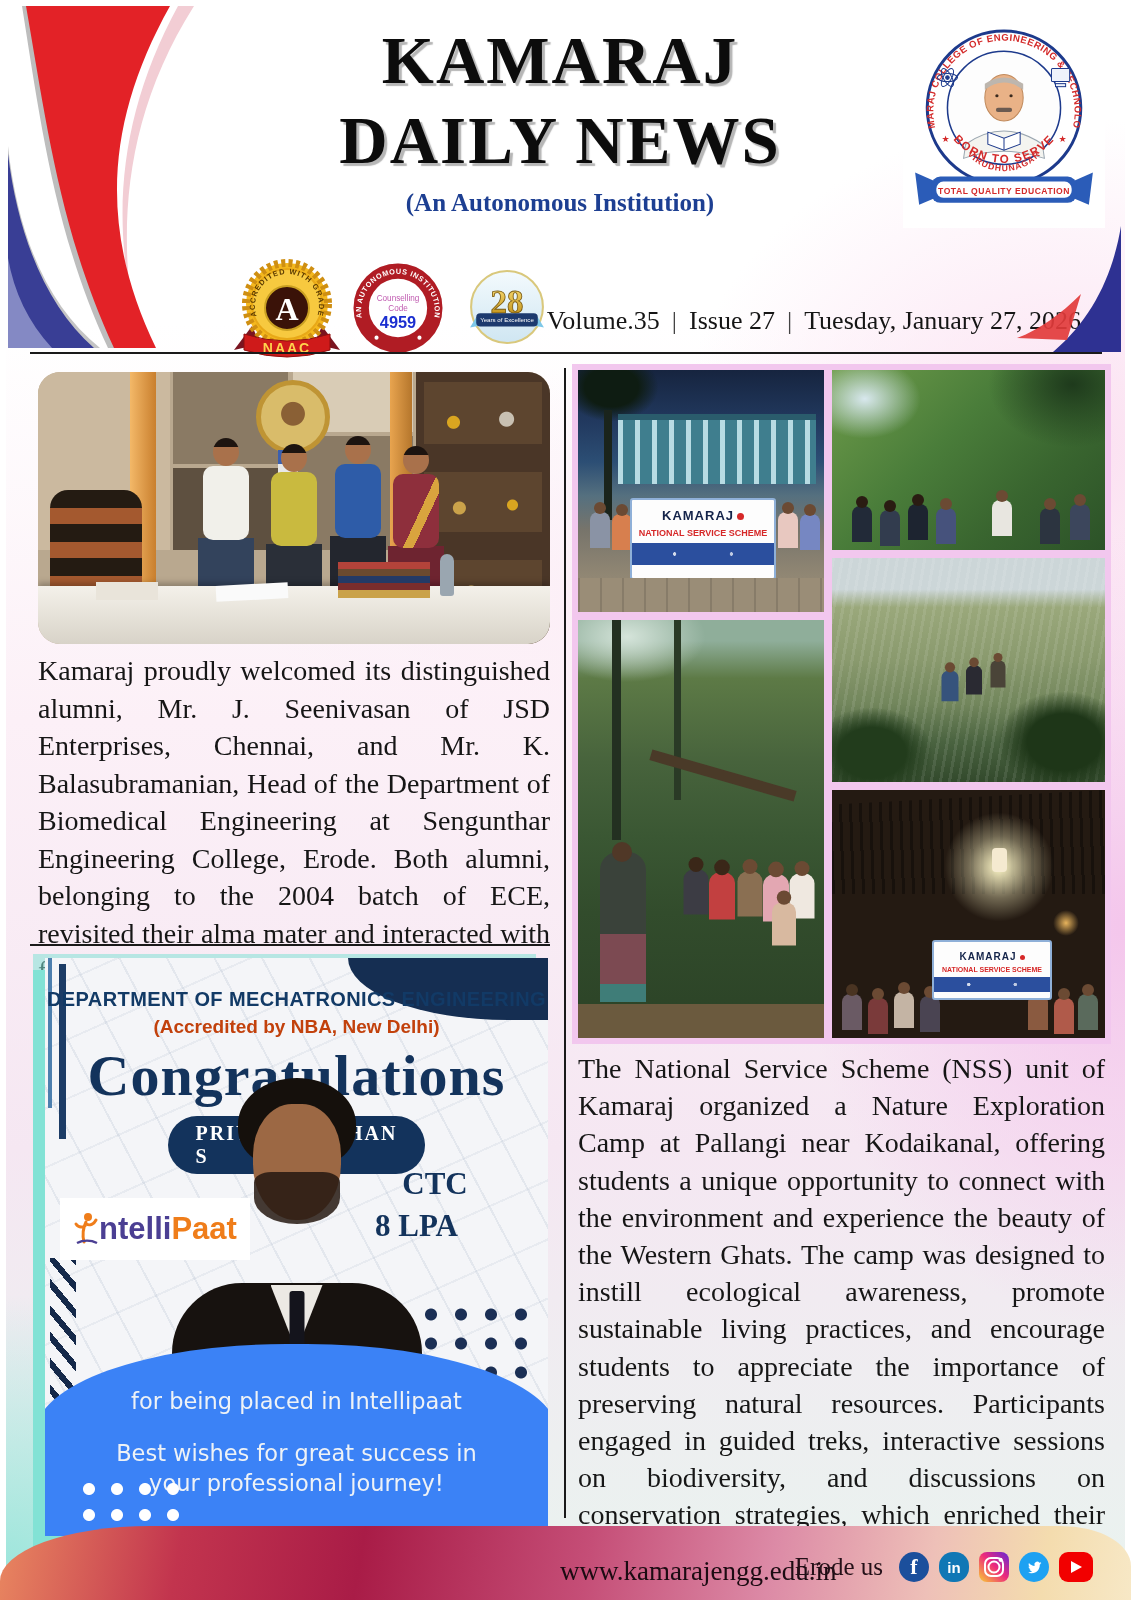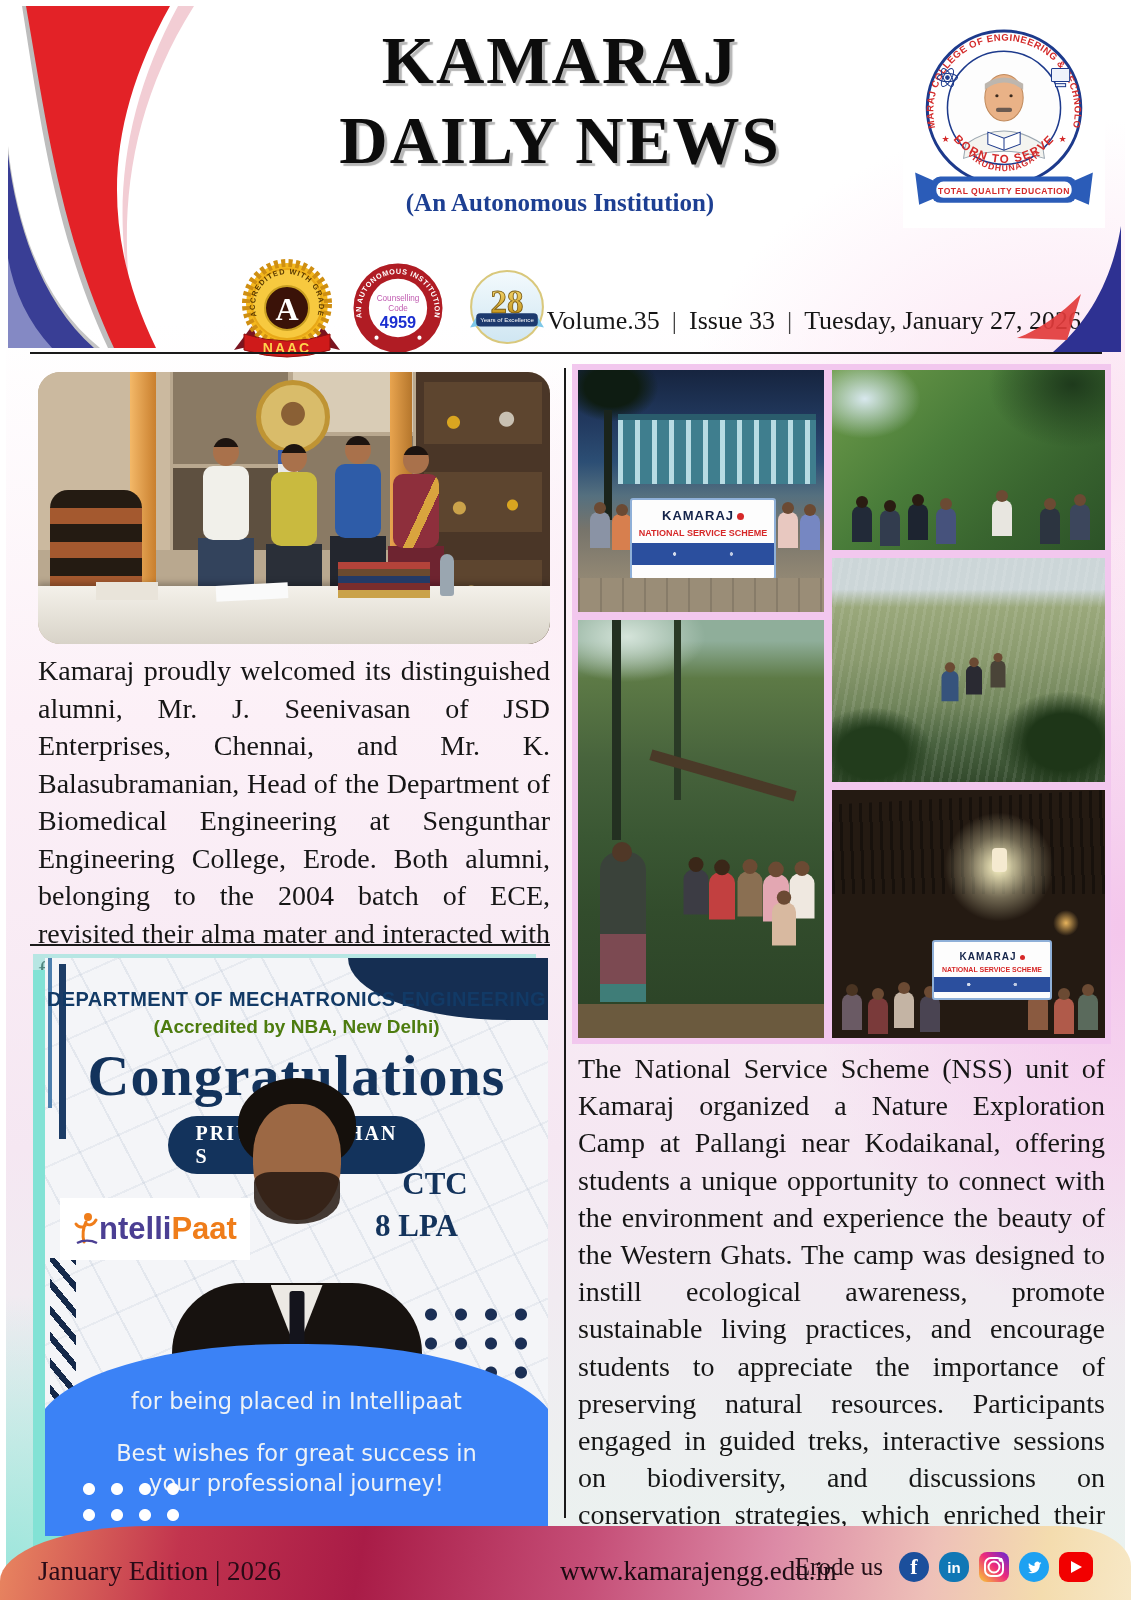--- a/index.html
+++ b/index.html
@@ -53,21 +53,21 @@
   .brk2{left:3px;top:0;width:4px;height:150px;background:#4d7fae;}
   .hatch{left:5px;top:300px;width:26px;height:215px;
       background:repeating-linear-gradient(50deg,#15294a 0 6px,transparent 6px 17px);}
   .dots-navy{right:14px;top:342px;width:118px;height:86px;
       background-image:radial-gradient(circle,#1b2f55 5.5px,transparent 6.5px);background-size:30px 29px;}
   .dots-white{left:30px;bottom:8px;width:112px;height:52px;z-index:6;
       background-image:radial-gradient(circle,#ffffff 5.5px,transparent 6.5px);background-size:28px 26px;}
   .dept1{left:0;top:30px;width:100%;text-align:center;font-family:"Liberation Sans",sans-serif;
       font-weight:bold;font-size:20px;color:#123a66;letter-spacing:.4px;}
   .dept2{left:0;top:58px;width:100%;text-align:center;font-family:"Liberation Sans",sans-serif;
-      font-weight:bold;font-size:19px;color:#4d7c0f;}
+      font-weight:bold;font-size:19px;color:#c2410c;}
   .congrats{left:0;top:84px;width:100%;text-align:center;font-size:58px;font-weight:bold;color:#13335c;
       letter-spacing:1px;}
   .name-pill{left:50%;top:158px;transform:translateX(-50%);background:#13335c;color:#fff;
       padding:6px 28px;border-radius:999px;font-size:20px;font-weight:bold;letter-spacing:2px;}
   .ctc{left:330px;top:208px;width:120px;text-align:center;font-size:31px;font-weight:bold;color:#13335c;}
   .ctc2{left:330px;top:250px;width:120px;text-align:left;font-size:31px;font-weight:bold;color:#13335c;}
   .ipaat{left:15px;top:240px;width:190px;height:62px;background:#fff;display:flex;align-items:center;
       justify-content:center;font-family:"Liberation Sans",sans-serif;font-weight:bold;font-size:31px;}
   .ip-pre{color:#4b3f93;} .ip-suf{color:#ef7d1a;}
   .grad{left:50%;top:120px;transform:translateX(-50%);width:250px;height:345px;z-index:4;}
@@ -231,21 +231,21 @@
     </defs>
     <circle cx="38" cy="38" r="35" fill="url(#skyG)" stroke="#d9c87c" stroke-width="2"></circle>
     <text x="38" y="44" font-size="32" font-weight="bold" fill="url(#goldG)" stroke="#7a5a10" stroke-width="0.8" text-anchor="middle">28</text>
     <path d="M8,48 L2,58 L12,56 Z" fill="#7ec8e8"></path>
       <path d="M68,48 L74,58 L64,56 Z" fill="#7ec8e8"></path>
     <rect x="8" y="44" width="60" height="13" rx="4" fill="#1d3a6e"></rect>
     <text x="38" y="53" font-size="6" fill="#ffffff" text-anchor="middle" font-family="Liberation Sans, sans-serif">Years of Excellence</text>
   </svg>
 
   <div class="abs issue-line">
-    <span>Volume.35</span><span class="sep">|</span><span>Issue 33</span><span class="sep">|</span><span>Tuesday, January 27, 2026</span>
+    <span>Volume.35</span><span class="sep">|</span><span>Issue 27</span><span class="sep">|</span><span>Tuesday, January 27, 2026</span>
   </div>
 
   <svg class="abs" style="right:10px;top:226px" width="112" height="126" viewBox="0 0 112 126">
     <path d="M112,0 C104,48 84,92 44,126 L112,126 Z" fill="#2e3192"></path>
     <path d="M8,112 C30,104 52,88 72,68 L58,114 Z" fill="#e23b3b" opacity=".92"></path>
   </svg>
 
   <div class="abs hr1"></div>
   <div class="abs vline"></div>
 
@@ -388,21 +388,20 @@
         <div style="margin-top:4px"><span class="bt" style="font-size:10px">KAMARAJ</span><span class="ba-dot" style="width:5px;height:5px"></span></div>
         <div class="bs" style="font-size:7px;margin-top:2px">NATIONAL SERVICE SCHEME</div>
         <div class="bstrip" style="height:15px;margin-top:4px"></div>
       </div>
     </div>
   </div>
 
   <div class="abs article nss-text">The National Service Scheme (NSS) unit of Kamaraj organized a Nature Exploration Camp at Pallangi near Kodaikanal, offering students a unique opportunity to connect with the environment and experience the beauty of the Western Ghats. The camp was designed to instill ecological awareness, promote sustainable living practices, and encourage students to appreciate the importance of preserving natural resources. Participants engaged in guided treks, interactive sessions on biodiversity, and discussions on conservation strategies, which enriched their understanding of the delicate balance between nature and human activity.</div>
 
   <div class="abs footer"></div>
-  <div class="abs edition">January Edition | 2026</div>
   <div class="abs website">www.kamarajengg.edu.in</div>
   <div class="abs follow">
     <span class="follow-label">Erode us</span>
     <span class="sicon fb">f</span>
     <span class="sicon li">in</span>
     <span class="sicon ig"></span>
     <span class="sicon tw">
       <svg width="17" height="17" viewBox="0 0 24 24">
         <path fill="#fff" d="M22 5.8c-.7.3-1.5.6-2.3.7.8-.5 1.4-1.3 1.7-2.2-.8.5-1.6.8-2.5 1A3.9 3.9 0 0 0 12.1 9c0 .3 0 .6.1.9-3.2-.2-6.1-1.7-8-4.1-.3.6-.5 1.3-.5 2 0 1.4.7 2.6 1.7 3.3-.6 0-1.2-.2-1.8-.5v.1c0 1.9 1.4 3.5 3.1 3.9-.3.1-.7.1-1 .1-.2 0-.5 0-.7-.1.5 1.6 2 2.7 3.7 2.7A7.9 7.9 0 0 1 2 18.6 11.2 11.2 0 0 0 8.1 20c7.3 0 11.3-6 11.3-11.3v-.5c.8-.6 1.5-1.3 2-2.1z"></path>
       </svg>

